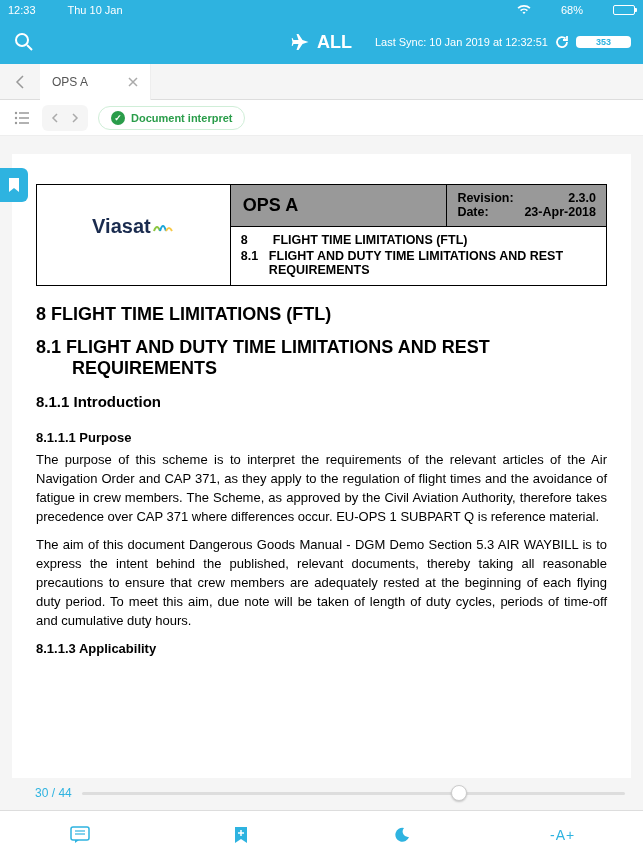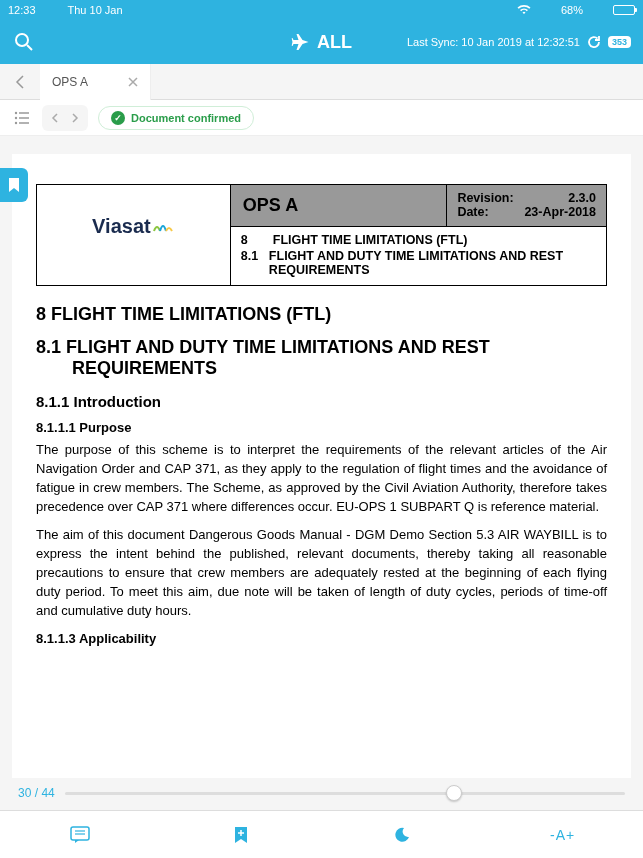--- a/index.html
+++ b/index.html
@@ -12,21 +12,21 @@
 .status-bar .signal { margin-right: 4px; font-size: 10px; }
 .status-bar .battery-pct { margin-right: 4px; }
 .status-bar .battery-icon { width: 22px; height: 10px; border: 1px solid #fff; border-radius: 2px; position: relative; }
 .status-bar .battery-icon::after { content: ''; position: absolute; right: -3px; top: 2px; width: 2px; height: 4px; background: #fff; border-radius: 0 1px 1px 0; }
 .status-bar .battery-fill { background: #fff; height: 100%; width: 68%; }
 
 .top-bar { height: 44px; background: #2eb3e0; display: flex; align-items: center; padding: 0 12px; color: #fff; position: relative; }
 .top-bar .search-btn { width: 24px; height: 24px; display: flex; align-items: center; justify-content: center; }
 .top-bar .center { position: absolute; left: 50%; transform: translateX(-50%); display: flex; align-items: center; gap: 8px; font-size: 18px; font-weight: 600; }
 .top-bar .right { margin-left: auto; display: flex; align-items: center; gap: 6px; font-size: 11px; }
-.top-bar .sync-badge { background: #fff; color: #2eb3e0; font-size: 9px; font-weight: 700; padding: 1px 4px; border-radius: 4px; }
+.top-bar .sync-badge { background: #fff; color: #2eb3e0; font-size: 9px; font-weight: 700; padding: 1px 20px; border-radius: 4px; }
 
 .tab-bar { height: 36px; background: #f5f5f5; display: flex; align-items: center; border-bottom: 1px solid #ddd; }
 .tab-bar .back-chev { width: 40px; height: 36px; display: flex; align-items: center; justify-content: center; color: #999; }
 .tab-bar .tab { height: 36px; background: #fff; display: flex; align-items: center; padding: 0 12px; gap: 40px; font-size: 12px; color: #555; border-right: 1px solid #eee; }
 .tab-bar .tab .close { color: #aaa; font-size: 14px; }
 
 .toolbar { height: 36px; background: #fff; display: flex; align-items: center; padding: 0 12px; gap: 10px; border-bottom: 1px solid #eee; }
 .toolbar .list-icon { width: 20px; height: 20px; display: flex; align-items: center; justify-content: center; color: #888; }
 .toolbar .nav-chevs { display: flex; gap: 2px; background: #f5f5f5; border-radius: 6px; padding: 4px; }
 .toolbar .nav-chevs span { width: 18px; height: 18px; display: flex; align-items: center; justify-content: center; color: #aaa; font-size: 12px; }
@@ -45,25 +45,25 @@
 .hdr-title-cell { background: #999; padding: 10px 12px; font-size: 18px; font-weight: 700; width: 38%; }
 .hdr-rev-cell { background: #999; padding: 6px 10px; font-size: 12.5px; font-weight: 700; }
 .hdr-rev-cell .row { display: flex; justify-content: space-between; text-align: right; }
 .hdr-section-cell { padding: 6px 10px; font-size: 12.5px; font-weight: 700; }
 .hdr-section-cell .r { display: flex; gap: 10px; margin-bottom: 2px; }
 .hdr-section-cell .n { width: 22px; }
 
 h1.sec8 { font-size: 18px; font-weight: 700; margin: 16px 0 12px 0; }
 h1.sec81 { font-size: 18px; font-weight: 700; margin: 0 0 14px 0; }
 h1.sec81 .ind { display: block; margin-left: 36px; }
-h2.sec811 { font-size: 15px; font-weight: 700; margin: 8px 0 10px 0; }
+h2.sec811 { font-size: 15px; font-weight: 700; margin: 8px 0 20px 0; }
 h3.sub { font-size: 13px; font-weight: 700; margin: 8px 0 6px 0; }
 p.body { font-size: 13px; line-height: 1.45; text-align: justify; margin-bottom: 10px; }
 
-.page-footer { position: absolute; bottom: 50px; left: 0; right: 0; height: 30px; display: flex; align-items: center; padding: 0 18px; gap: 10px; }
+.page-footer { position: absolute; bottom: 50px; left: 17px; right: 0; height: 30px; display: flex; align-items: center; padding: 0 18px; gap: 10px; }
 .page-count { font-size: 12px; color: #2eb3e0; font-weight: 500; }
 .slider { flex: 1; height: 3px; background: #ddd; border-radius: 2px; position: relative; }
 .slider-thumb { position: absolute; left: 68%; top: -7px; width: 16px; height: 16px; background: #fff; border: 1px solid #ccc; border-radius: 50%; box-shadow: 0 1px 2px rgba(0,0,0,0.2); }
 
 .bottom-bar { position: absolute; bottom: 0; left: 0; right: 0; height: 48px; background: #fff; border-top: 1px solid #ddd; display: flex; }
 .bottom-bar .btn { flex: 1; display: flex; align-items: center; justify-content: center; color: #2eb3e0; font-size: 18px; }
 .bottom-bar .font-size { font-size: 14px; letter-spacing: 1px; }
 
 svg { display: block; }
 </style>
@@ -141,21 +141,21 @@
         </svg>
       </span>
     <span>
         <svg width="8" height="10" viewBox="0 0 8 10">
           <path d="M2 1 L6 5 L2 9" stroke="#aaa" stroke-width="1.5" fill="none"></path>
         </svg>
       </span>
   </div>
   <div class="confirmed">
     <span class="check-circle">✓</span>
-    <span>Document confirmed</span>
+    <span>Document interpret</span>
   </div>
 </div>
 
 <div class="bookmark-tab">
   <svg width="12" height="16" viewBox="0 0 12 16">
       <path d="M1 1 L11 1 L11 15 L6 11 L1 15 Z" fill="#fff"></path>
     </svg>
 </div>
 
 <div class="doc-area">

